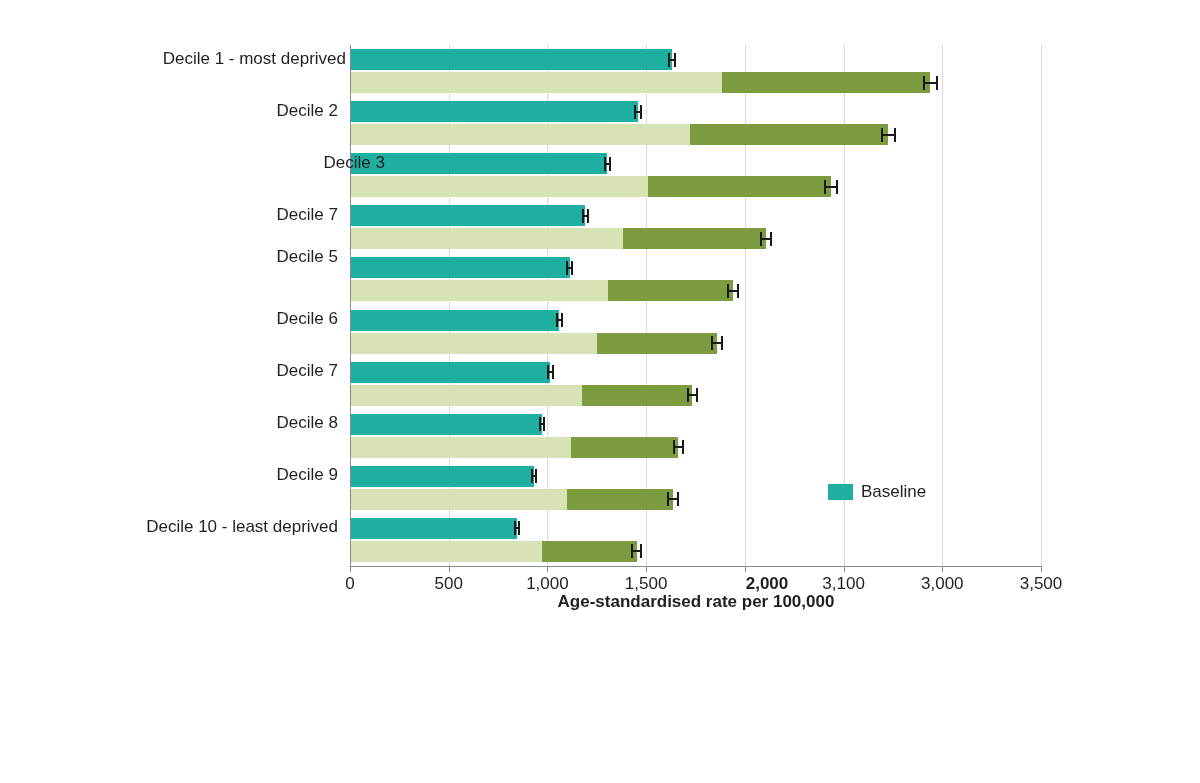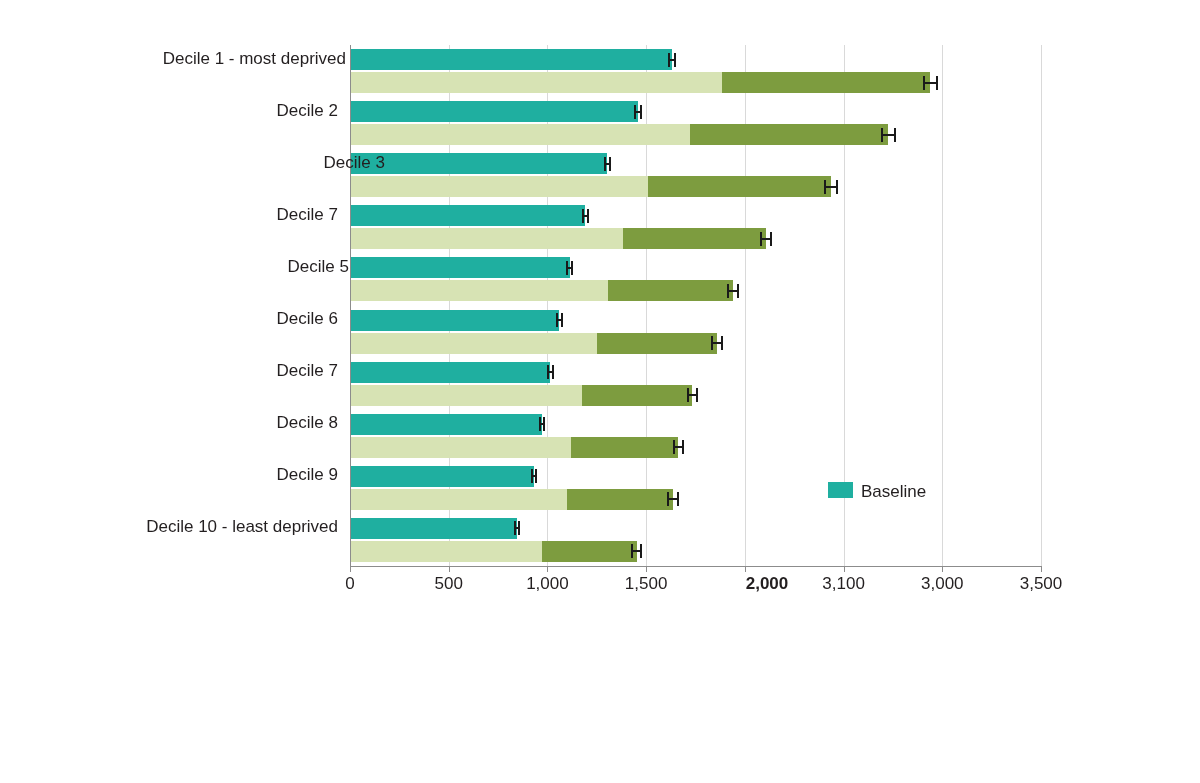--- a/index.html
+++ b/index.html
@@ -126,21 +126,21 @@
     margin-bottom: 4px;
     font-weight: normal;
   }
   .legend-row {
     display: flex;
     align-items: center;
     height: 22px;
   }
   .legend-item {
     display: flex;
-    align-items: flex-start;
+    align-items: center;
     margin-right: 22px;
   }
   .legend-swatch {
     width: 25px;
     height: 16px;
     margin-right: 8px;
     flex: 0 0 auto;
   }
   .legend-label {
     font-size: 17px;
@@ -272,28 +272,29 @@
       <div class="tick-mark" style="left: 942.286px;"></div>
       <div class="tick-label" style="left: 942.286px;">3,000</div>
       <div class="tick-mark" style="left: 1041px;"></div>
       <div class="tick-label" style="left: 1041px;">3,500</div>
     </div>
   <div id="cat-labels">
       <div class="cat-label" style="right: auto; left: 8px; width: 338px; top: 48.55px;">Decile 1 - most deprived</div>
       <div class="cat-label" style="right: auto; left: 0px; width: 338px; top: 100.65px;">Decile 2</div>
       <div class="cat-label" style="right: auto; left: 0px; width: 338px; top: 152.75px; margin-left: 47px;">Decile 3</div>
       <div class="cat-label" style="right: auto; left: 0px; width: 338px; top: 204.85px;">Decile 7</div>
-      <div class="cat-label" style="right: auto; left: 0px; width: 338px; top: 257px; padding-left: 11px;">Decile 5</div>
+      <div class="cat-label" style="right: auto; left: 0px; width: 338px; top: 247px;">Decile 5</div>
       <div class="cat-label" style="right: auto; left: 0px; width: 338px; top: 309.05px;">Decile 6</div>
       <div class="cat-label" style="right: auto; left: 0px; width: 338px; top: 361.15px;">Decile 7</div>
       <div class="cat-label" style="right: auto; left: 0px; width: 338px; top: 413.25px;">Decile 8</div>
       <div class="cat-label" style="right: auto; left: 0px; width: 338px; top: 465.35px;">Decile 9</div>
       <div class="cat-label" style="right: auto; left: 0px; width: 338px; top: 517.45px;">Decile 10 - least deprived</div>
     </div>
 
+  <div class="x-axis-title">Age-standardised rate per 100,000</div>
 
   <div class="legend">
     <div class="legend-row">
       <div class="legend-item">
         <span class="legend-swatch" id="sw0" style="background: rgb(31, 175, 160);"></span>
         <span class="legend-label">Baseline</span>
       </div>
     </div>
   </div>
 

